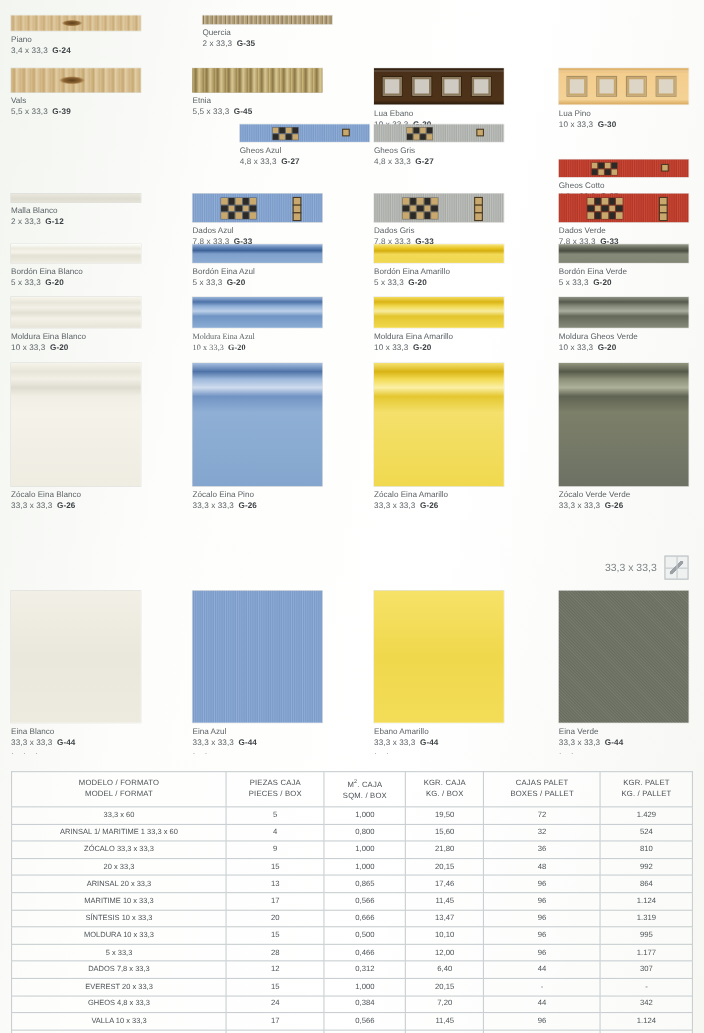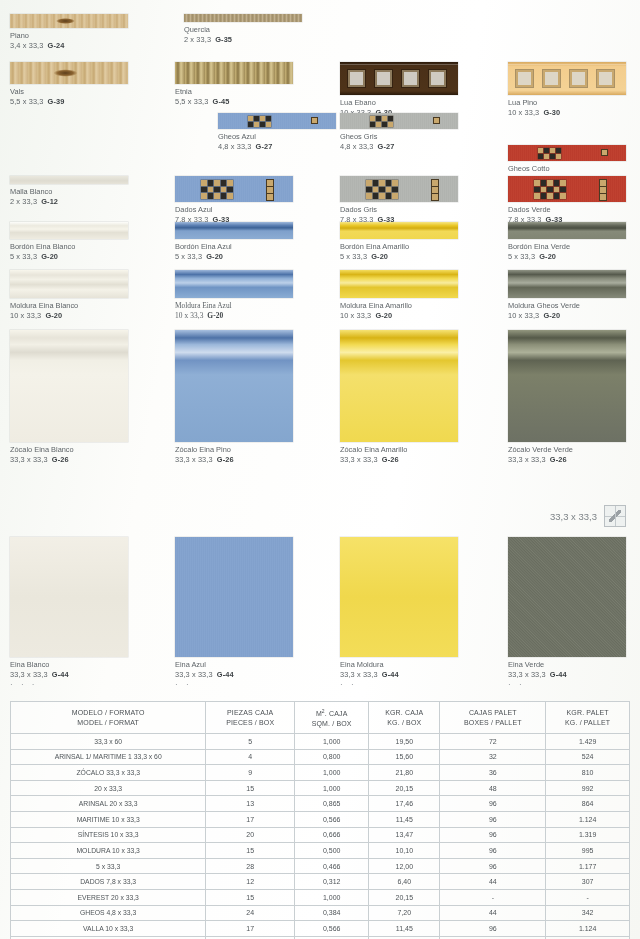--- a/index.html
+++ b/index.html
@@ -384,21 +384,21 @@
         <div class="swatch" style="width: 118px; height: 120px; position: relative; background: repeating-linear-gradient(90deg, rgb(136, 166, 208) 0px, rgb(123, 155, 200) 1px, rgb(143, 173, 214) 2px);"></div>
         <div class="cap">
           <div>Eina Azul</div>
           <div><span class="dim">33,3 x 33,3</span>&nbsp;&nbsp;<span class="code">G-44</span></div>
           <div class="dots">· ·</div>
         </div>
       </div>
       <div class="cell" style="left: 340px; top: 537px; width: 118px;">
         <div class="swatch" style="width: 118px; height: 120px; position: relative; background: linear-gradient(rgb(246, 226, 104) 0%, rgb(240, 216, 76) 50%, rgb(243, 221, 88) 100%);"></div>
         <div class="cap">
-          <div>Eina Moldura</div>
+          <div>Ebano Amarillo</div>
           <div><span class="dim">33,3 x 33,3</span>&nbsp;&nbsp;<span class="code">G-44</span></div>
           <div class="dots">· ·</div>
         </div>
       </div>
       <div class="cell" style="left: 508px; top: 537px; width: 118px;">
         <div class="swatch" style="width: 118px; height: 120px; position: relative; background: repeating-linear-gradient(45deg, rgb(115, 119, 106) 0px, rgb(104, 108, 94) 1px, rgb(122, 126, 112) 2px);"></div>
         <div class="cap">
           <div>Eina Verde</div>
           <div><span class="dim">33,3 x 33,3</span>&nbsp;&nbsp;<span class="code">G-44</span></div>
           <div class="dots">· ·</div>

